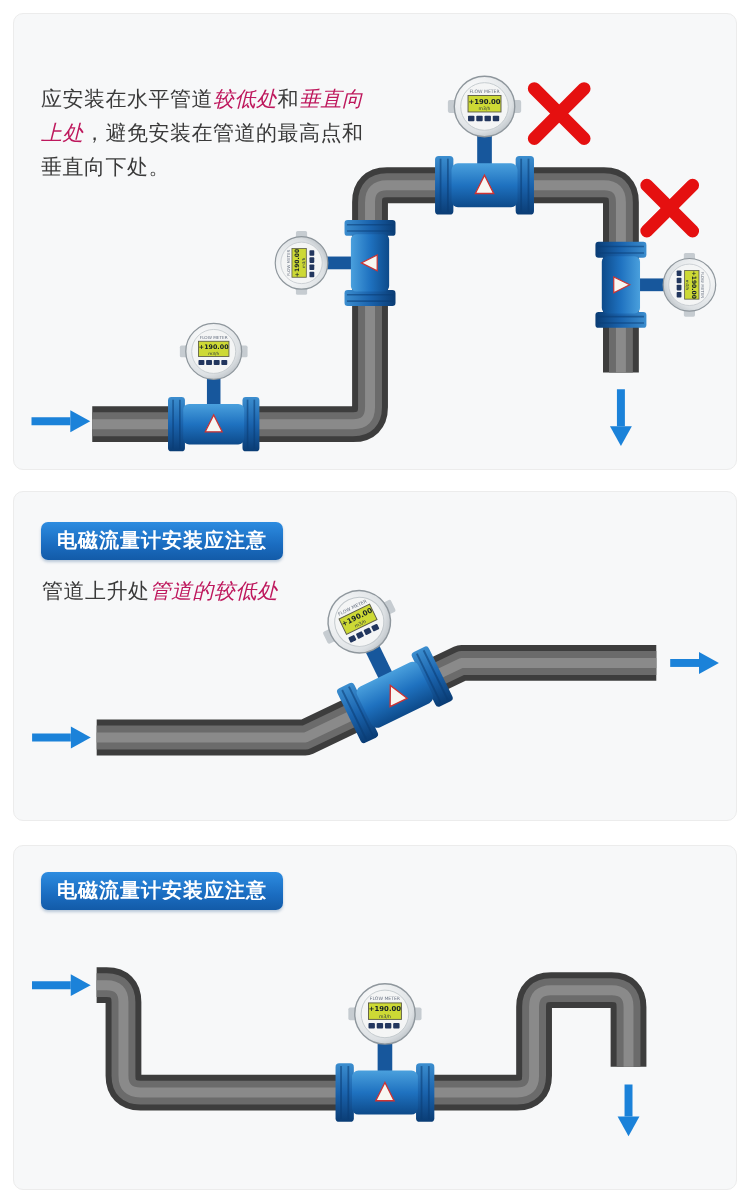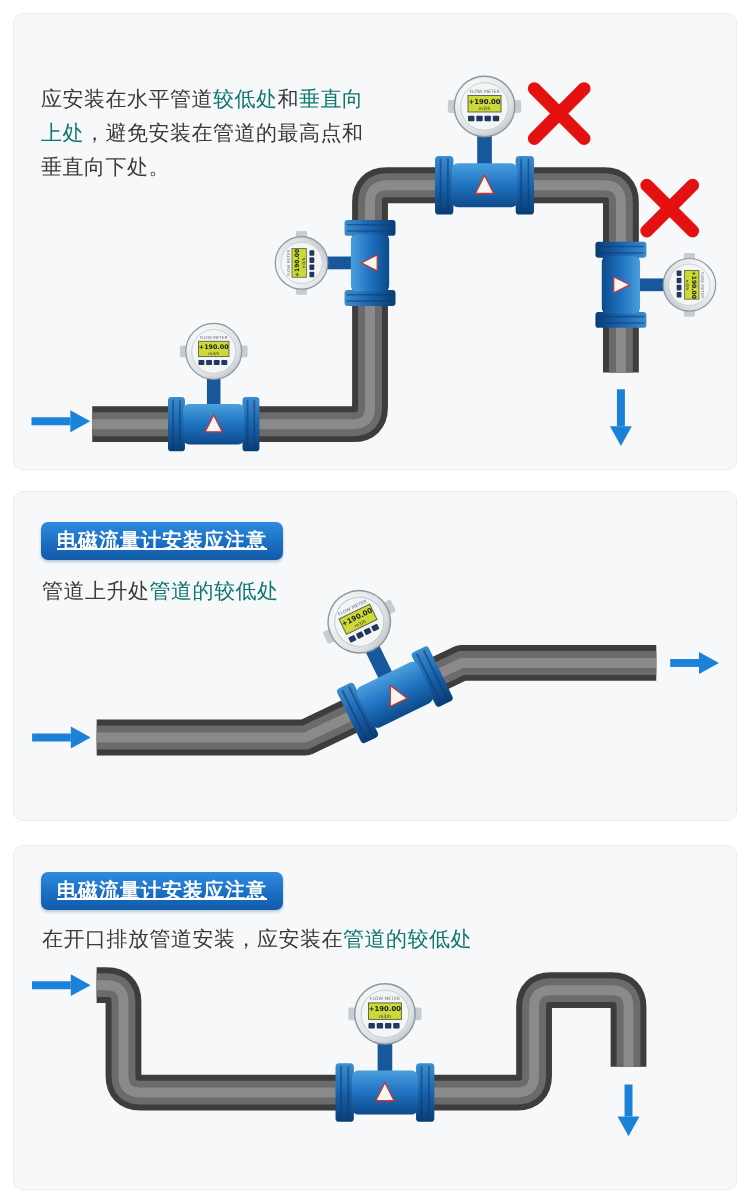--- a/index.html
+++ b/index.html
@@ -20,38 +20,37 @@
   .panel3{height:345px;margin-bottom:11px;}
   .note{
     position:absolute;
     margin:0;
     font-size:21px;
     line-height:1.62;
     color:#3a3a3a;
     letter-spacing:0.5px;
     z-index:3;
   }
-  .note .hl{color:#0f766e;}
+  .note .hl{color:#be185d;font-style:italic;}
   .p1-note{left:27px;top:68px;width:330px;}
   .p2-note{left:28px;top:82px;}
   .p3-note{left:28px;top:76px;}
   .badge{
     position:absolute;
     left:27px;
     display:inline-block;
     padding:5px 16px 6px 16px;
     background:linear-gradient(180deg,#2d8ce0 0%,#1a6cc0 60%,#135ba8 100%);
     border-radius:7px;
     color:#ffffff;
     font-size:20px;
     font-weight:bold;
     letter-spacing:1px;
     box-shadow:0 2px 3px rgba(0,60,120,0.25);
     z-index:3;
-    text-decoration:underline;
   }
   .p2-badge{top:30px;}
   .p3-badge{top:26px;}
   .diagram{position:absolute;left:0;top:0;width:100%;height:100%;z-index:1;}
   .pipe-outer{fill:none;stroke:#3d3d3d;stroke-width:36;stroke-linejoin:round;}
   .pipe-mid{fill:none;stroke:#6b6b6b;stroke-width:24;stroke-linejoin:round;}
   .pipe-core{fill:none;stroke:#8a8a8a;stroke-width:10;stroke-linejoin:round;}
   .arrow line{stroke:#1b82d9;stroke-width:8;}
   .arrow polygon{fill:#1b82d9;stroke:none;}
   .xmark line{stroke:#e51010;stroke-width:13;stroke-linecap:round;}
@@ -154,21 +153,20 @@
       </g>
       <g class="arrow">
         <line x1="659" y1="172" x2="688" y2="172"></line>
         <polygon points="688,161 688,183 708,172"></polygon>
       </g>
     </svg>
   </section>
 
   <section class="panel panel3">
     <div class="badge p3-badge">电磁流量计安装应注意</div>
-    <p class="note p3-note"><span>在开口排放管道安装，应安装在</span><span class="hl">管道的较低处</span></p>
 
     <svg class="diagram" viewBox="0 0 724 345">
       <path class="pipe-outer" d="M 82 140 L 92 140 Q 109 140 109 157 L 109 231 Q 109 248 126 248 L 505 248 Q 522 248 522 231 L 522 162 Q 522 145 539 145 L 600 145 Q 617 145 617 162 L 617 222"></path>
       <path class="pipe-mid" d="M 82 140 L 92 140 Q 109 140 109 157 L 109 231 Q 109 248 126 248 L 505 248 Q 522 248 522 231 L 522 162 Q 522 145 539 145 L 600 145 Q 617 145 617 162 L 617 222"></path>
       <path class="pipe-core" d="M 82 140 L 92 140 Q 109 140 109 157 L 109 231 Q 109 248 126 248 L 505 248 Q 522 248 522 231 L 522 162 Q 522 145 539 145 L 600 145 Q 617 145 617 162 L 617 222"></path>
 
       <use href="#flowmeter" transform="translate(372 248) scale(0.92) translate(-70 -120)"></use>
 
       <g class="arrow">
         <line x1="17" y1="140" x2="56" y2="140"></line>

